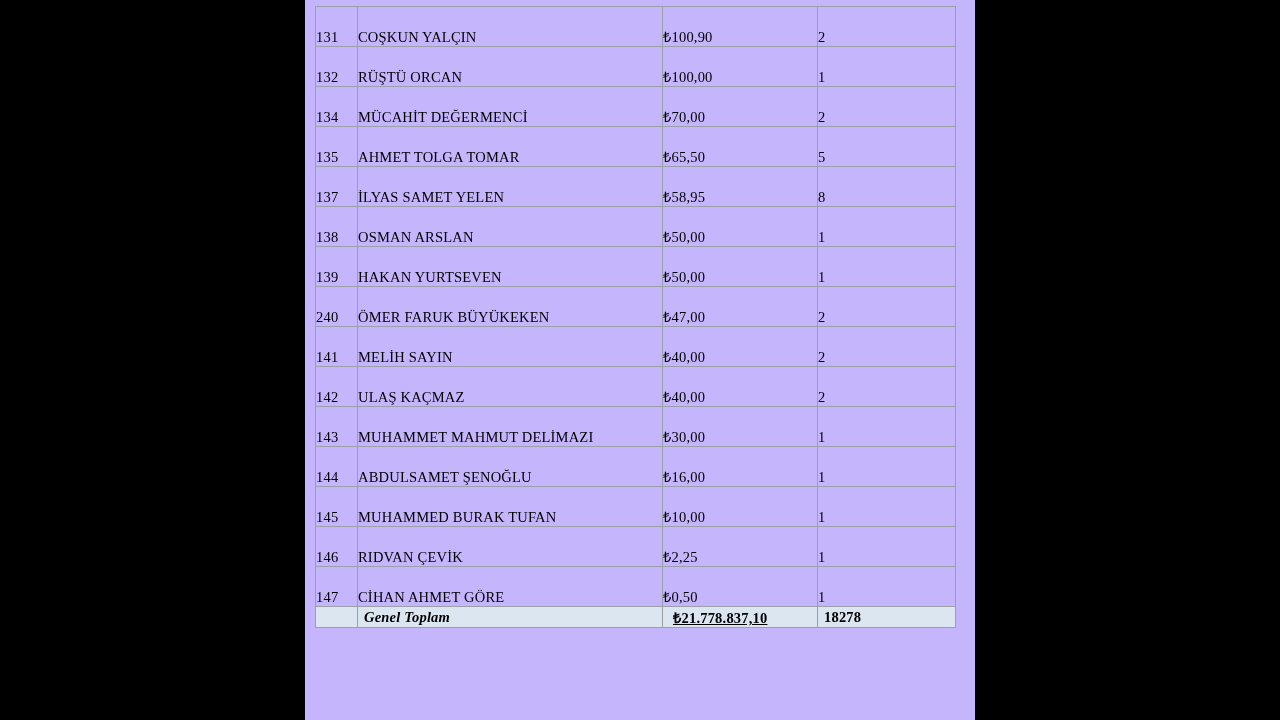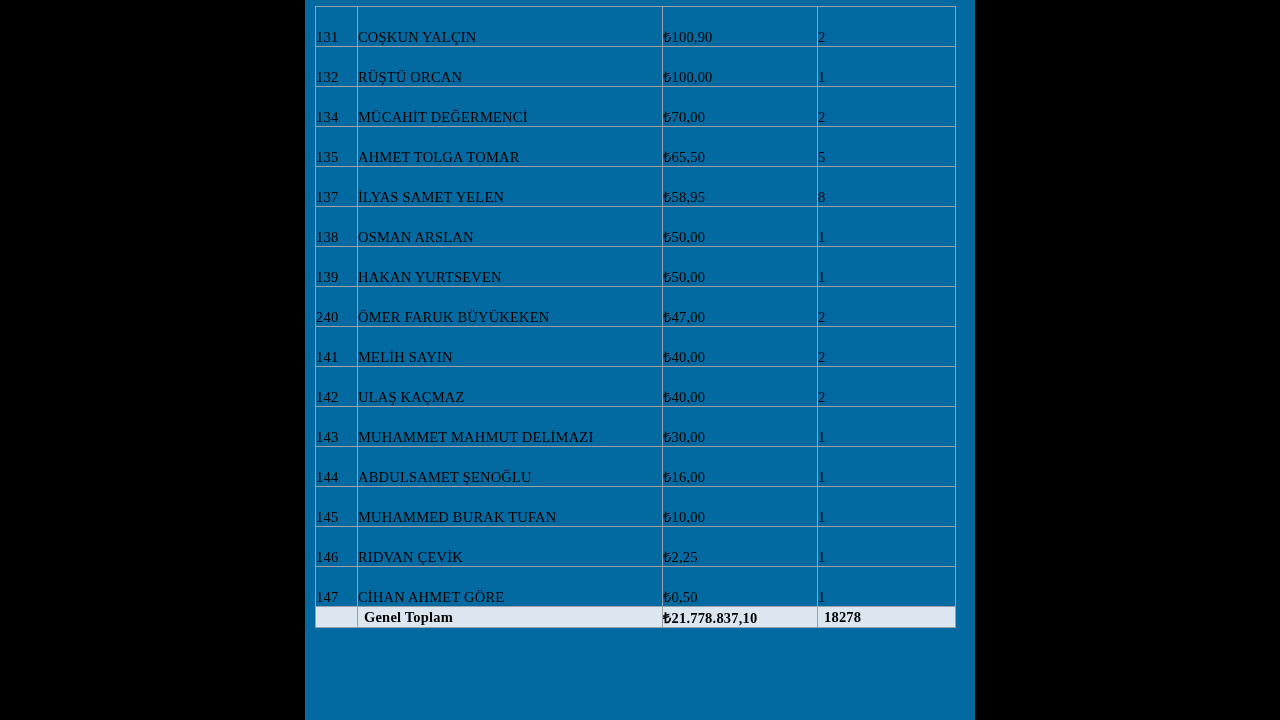--- a/index.html
+++ b/index.html
@@ -9,21 +9,21 @@
     width: 1280px;
     height: 720px;
     overflow: hidden;
   }
   .page {
     position: absolute;
     left: 305px;
     top: 0;
     width: 670px;
     height: 720px;
-    background: #0369a1;
+    background: #c4b5fd;
   }
   .sheet {
     position: absolute;
     left: 10px;
     top: 6px;
     width: 650px;
   }
   table.grid {
     border-collapse: collapse;
     table-layout: fixed;
@@ -67,23 +67,25 @@
   tr.total td {
     height: 20px;
     background: #dce6f1;
     font-weight: bold;
     font-size: 14.5px;
     vertical-align: middle;
     padding-bottom: 0;
   }
   tr.total td.total-label {
     padding-left: 6px;
+    font-style: italic;
   }
   tr.total td.total-amount {
-    padding-left: 0;
+    padding-left: 10px;
+    text-decoration: underline;
   }
   tr.total td.total-count {
     padding-left: 6px;
     margin-top: 20px;
   }
 </style>
 </head>
 <body>
 
 <div class="page">

